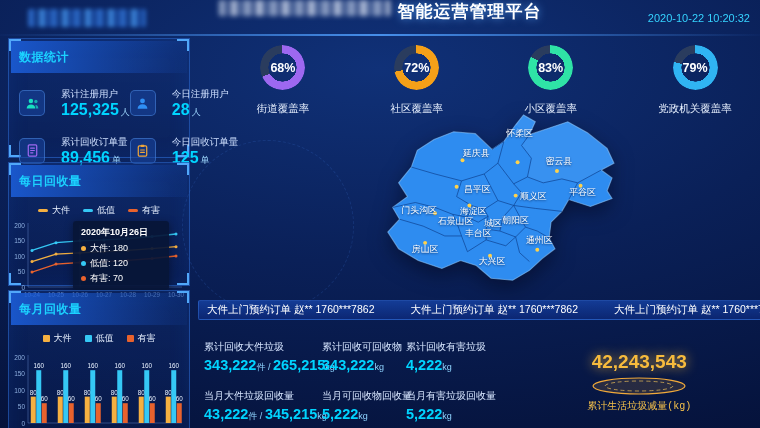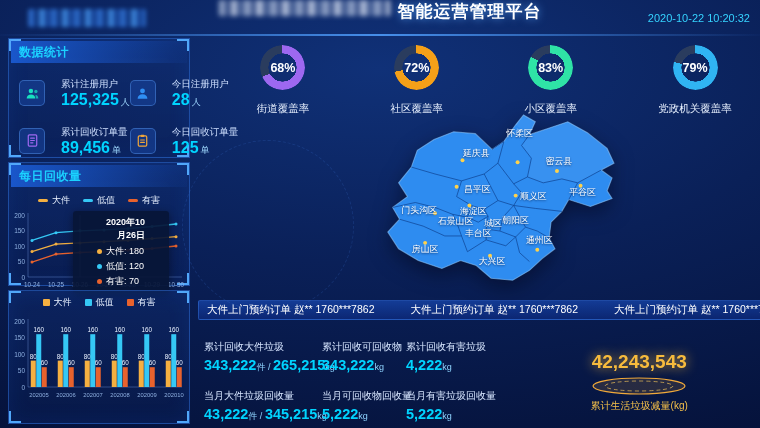--- a/index.html
+++ b/index.html
@@ -31,39 +31,39 @@
     background:
       linear-gradient(var(--c),var(--c)) 0 0/12px 2px no-repeat,
       linear-gradient(var(--c),var(--c)) 0 0/2px 12px no-repeat,
       linear-gradient(var(--c),var(--c)) 100% 0/12px 2px no-repeat,
       linear-gradient(var(--c),var(--c)) 100% 0/2px 12px no-repeat,
       linear-gradient(var(--c),var(--c)) 0 100%/12px 2px no-repeat,
       linear-gradient(var(--c),var(--c)) 0 100%/2px 12px no-repeat,
       linear-gradient(var(--c),var(--c)) 100% 100%/12px 2px no-repeat,
       linear-gradient(var(--c),var(--c)) 100% 100%/2px 12px no-repeat,
       linear-gradient(180deg,rgba(16,48,120,.40),rgba(10,30,85,.46));}
-  .panel-header{height:22px;margin:2px;display:flex;align-items:center;padding:0 8px;
+  .panel-header{height:32px;margin:2px;display:flex;align-items:center;padding:0 8px;
     background:linear-gradient(90deg,rgba(28,95,220,.85),rgba(28,95,220,.06));
     font-size:12px;font-weight:bold;color:#1bd2ff;letter-spacing:.5px;}
   
   .stats-grid{display:grid;grid-template-columns:1fr 1fr;row-gap:17px;padding:13px 6px 0 10px;}
   .stat-item{display:flex;align-items:center;gap:16px;}
   .stat-icon{width:26px;height:26px;flex:none;border-radius:5px;display:grid;place-items:center;
     background:rgba(25,70,160,.55);border:1px solid rgba(95,165,255,.4);}
   .stat-label{font-size:9.5px;color:#cfe0ff;white-space:nowrap;}
   .stat-value{font-size:16px;font-weight:bold;color:#00d4ff;line-height:1.1;white-space:nowrap;}
   .stat-unit{font-size:9px;font-weight:normal;color:#9fd9ff;margin-left:2px;}
   
-  .chart-box{position:relative;text-align:right;}
+  .chart-box{position:relative;}
   .legend{display:flex;justify-content:center;gap:13px;padding-top:5px;font-size:9px;color:#e8f1ff;}
   .legend-item{display:flex;align-items:center;gap:4px;cursor:pointer;}
   .sw-dash{width:10px;height:3px;border-radius:2px;}
   .sw-square{width:7px;height:7px;border-radius:1px;}
   .tooltip{position:absolute;left:64px;top:22px;width:96px;background:rgba(8,22,55,.93);
-    border-radius:3px;padding:5px 24px;font-size:9px;color:#fff;box-shadow:0 2px 8px rgba(0,0,0,.4);}
+    border-radius:3px;padding:5px 8px;font-size:9px;color:#fff;box-shadow:0 2px 8px rgba(0,0,0,.4);}
   .tooltip .tt-date{font-weight:bold;margin-bottom:3px;}
   .tt-row{display:flex;align-items:center;gap:4px;margin-top:2px;}
   .tt-dot{width:5px;height:5px;border-radius:50%;flex:none;}
   
   .gauges{display:flex;justify-content:space-around;align-items:flex-start;padding:7px 20px 0;height:74px;flex:none;}
   .gauge{display:flex;flex-direction:column;align-items:center;gap:12px;}
   .ring-wrap{position:relative;width:45px;height:45px;}
   .ring{position:absolute;inset:0;border-radius:50%;
     -webkit-mask:radial-gradient(circle closest-side,transparent 62%,#000 63%);
     mask:radial-gradient(circle closest-side,transparent 62%,#000 63%);}
@@ -83,21 +83,21 @@
   .ticker-item{flex:none;}
   
   .summary{display:grid;grid-template-columns:118px 84px 88px 1fr;column-gap:0;row-gap:15px;
     padding:20px 4px 0 8px;}
   .sum-label{font-size:10px;color:#d7e6ff;margin-bottom:3px;white-space:nowrap;}
   .sum-value{font-size:14.5px;font-weight:bold;color:#00d4ff;white-space:nowrap;}
   .sum-unit{font-size:9px;font-weight:normal;color:#8fd4ff;}
   .reduction{grid-row:1/3;grid-column:4;position:relative;display:flex;flex-direction:column;
     align-items:center;justify-content:center;gap:1px;padding-right:4px;}
   .reduction-value{font-size:19px;font-weight:bold;color:#f7bb3d;text-shadow:0 0 12px rgba(247,187,61,.85);}
-  .reduction-label{font-size:10px;color:#f5c04a;white-space:nowrap;}
+  .reduction-label{font-size:10px;color:#f5c04a;white-space:nowrap;font-family:Liberation Mono, monospace;}
 </style>
 </head>
 <body>
 
 <div class="screen">
 
   <header class="hdr">
     <div class="logo-blur"></div>
     <div class="title-wrap">
       <div class="title-blur"></div>
@@ -236,20 +236,23 @@
                 <span><span>低值</span>: <span>120</span></span>
               </div>
               <div class="tt-row">
                 <span class="tt-dot" style="background:#e8622d"></span>
                 <span><span>有害</span>: <span>70</span></span>
               </div>
             </div></div>
       </section>
 
       <section class="panel" style="flex:1">
+        <div class="panel-header">
+          <span>每月回收量</span>
+        </div>
         <div class="chart-box" id="monthly-chart"><div class="legend">
               <span class="legend-item">
                 <span class="sw-square" style="background:#f5b041"></span>
                 <span>大件</span>
               </span>
               <span class="legend-item">
                 <span class="sw-square" style="background:#35c8f5"></span>
                 <span>低值</span>
               </span>
               <span class="legend-item">

